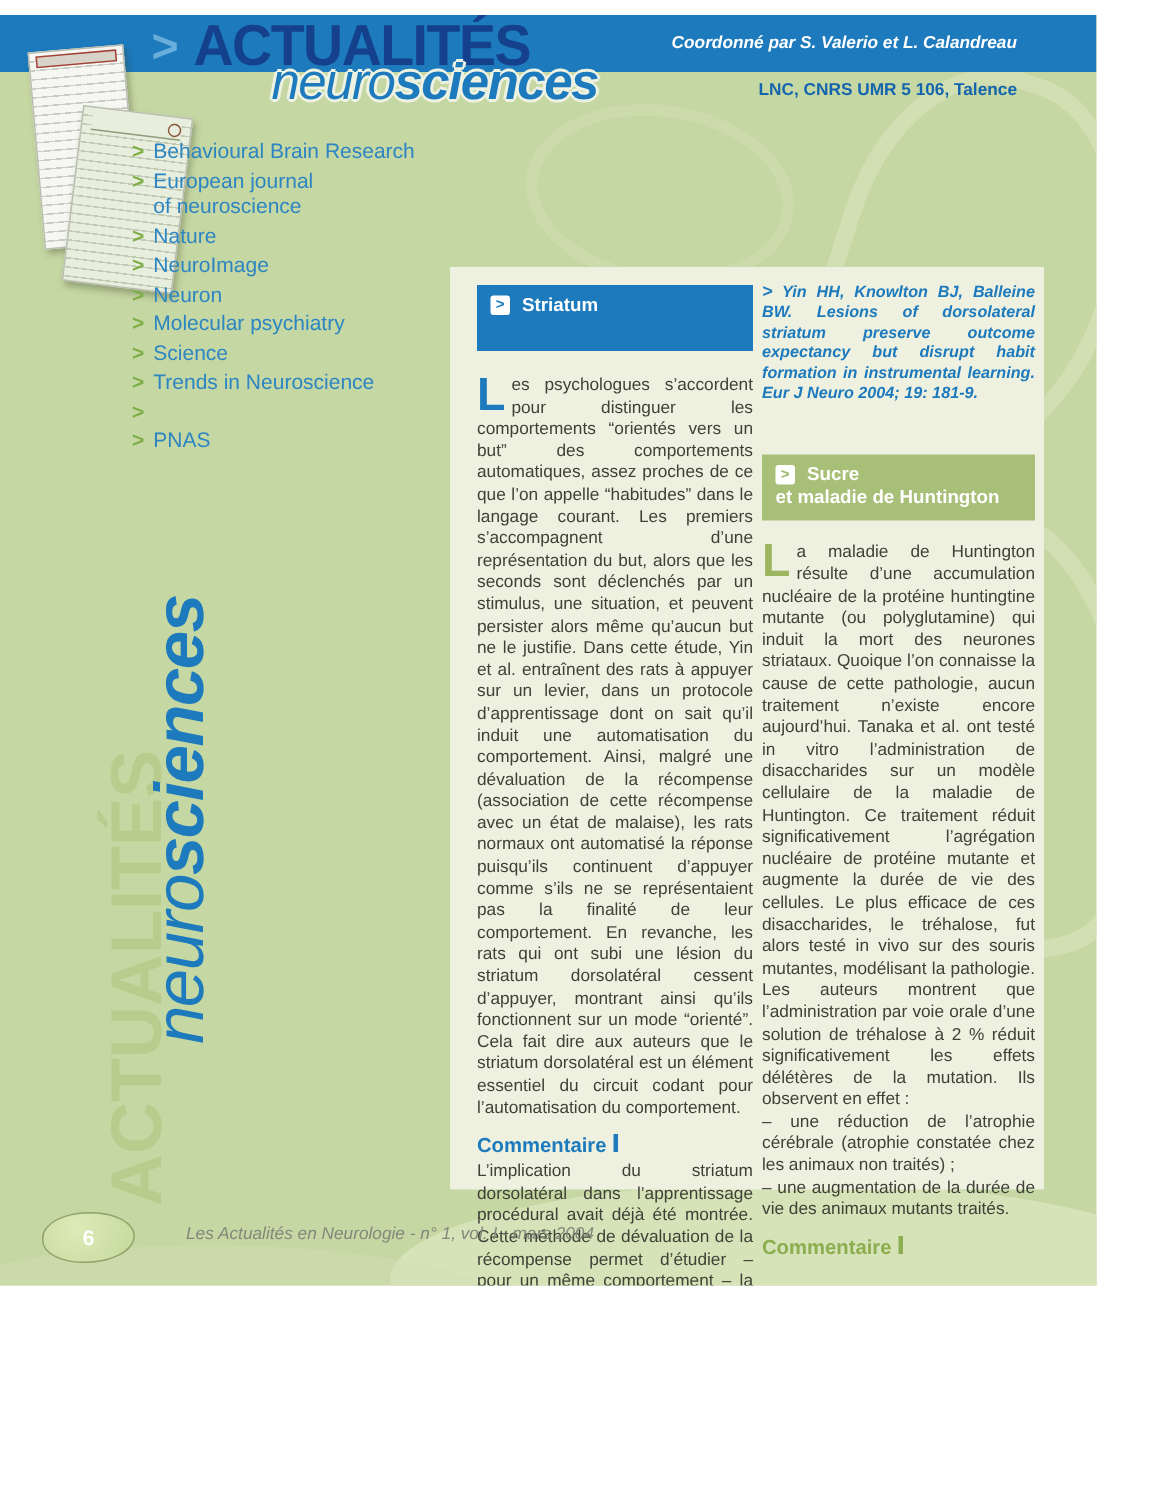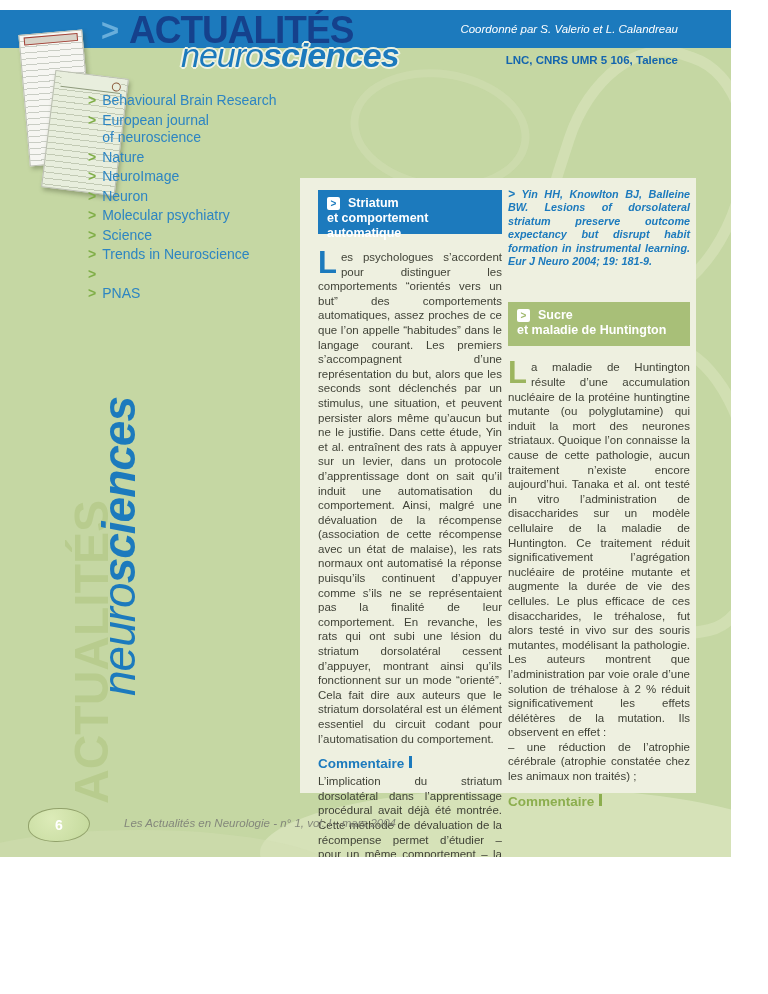--- a/index.html
+++ b/index.html
@@ -14,21 +14,21 @@
   .deco-wave { left:260px; top:778px; width:540px; height:130px; background:rgba(216,228,188,.85); border-radius:50%; }
   .deco-wave2 { left:-60px; top:820px; width:400px; height:90px; background:rgba(209,222,178,.5); border-radius:50%; }
 
   
   .band { position:absolute; left:0; top:0; width:100%; height:38px; background:#1c7abd; }
   .hdr-chev { position:absolute; left:101px; top:3px; font-size:31px; font-weight:bold; color:#69aedb; }
   .hdr-title { position:absolute; left:129px; top:0px; font-size:37px; font-weight:bold; letter-spacing:-1px; color:#15418c; transform:scaleY(1.04); }
   .hdr-sub { position:absolute; left:181px; top:26px; font-size:34px; font-style:italic; color:#1c7abd; letter-spacing:-1px;
              text-shadow:-2px 0 0 #eef2e2,2px 0 0 #eef2e2,0 -2px 0 #eef2e2,0 2px 0 #eef2e2,-1px -1px 0 #eef2e2,1px 1px 0 #eef2e2,1px -1px 0 #eef2e2,-1px 1px 0 #eef2e2; }
   .hdr-sub .bold { font-weight:bold; }
-  .hdr-coord { position:absolute; right:53px; top:13px; font-size:11.5px; font-style:italic; font-weight:normal; color:#ffffff;padding-left:48px; }
+  .hdr-coord { position:absolute; right:53px; top:13px; font-size:11.5px; font-style:italic; font-weight:bold; color:#ffffff;padding-left:48px; }
   .hdr-affil { position:absolute; right:53px; top:44px; font-size:11.5px; font-weight:bold; color:#1465ae; }
 
   
   .papers { position:absolute; left:10px; top:16px; width:110px; height:160px; }
   .paper { position:absolute; border:1px solid #b9bdb0; box-shadow:2px 3px 4px rgba(60,70,40,.35); }
   .paper1 { left:14px; top:6px; width:64px; height:132px; background:#f6f6f2; transform:rotate(-5deg);
             background-image:repeating-linear-gradient(#f6f6f2 0 5px, #c9cdc4 5px 6px); }
   .paper1-head { position:absolute; left:4px; top:2px; right:4px; height:8px; background:#d8d3c8; border:1px solid #a33f35; }
   .paper2 { left:38px; top:48px; width:74px; height:118px; background:#e8eedd; transform:rotate(7deg);
             background-image:repeating-linear-gradient(#e8eedd 0 5px, #c2cab4 5px 6px); }
@@ -166,40 +166,40 @@
   <div class="vert2"><span>neuro</span><span class="bold">sciences</span></div>
 
   <div class="panel">
 
     <div class="col col1">
       <div class="artbox artbox-blue">
         <div class="row1">
           <span class="icon-sq">&gt;</span>
           <span>Striatum</span>
         </div>
-        <div>et comportement automatique</div>
       </div>
       <p class="body-txt mt-body1"><span class="dropcap dc-blue">L</span><span>es psychologues s’accordent pour distinguer les comportements “orientés vers un but” des comportements automatiques, assez proches de ce que l’on appelle “habitudes” dans le langage courant. Les premiers s’accompagnent d’une représentation du but, alors que les seconds sont déclenchés par un stimulus, une situation, et peuvent persister alors même qu’aucun but ne le justifie. Dans cette étude, Yin et al. entraînent des rats à appuyer sur un levier, dans un protocole d’apprentissage dont on sait qu’il induit une automatisation du comportement. Ainsi, malgré une dévaluation de la récompense (association de cette récompense avec un état de malaise), les rats normaux ont automatisé la réponse puisqu’ils continuent d’appuyer comme s’ils ne se représentaient pas la finalité de leur comportement. En revanche, les rats qui ont subi une lésion du striatum dorsolatéral cessent d’appuyer, montrant ainsi qu’ils fonctionnent sur un mode “orienté”. Cela fait dire aux auteurs que le striatum dorsolatéral est un élément essentiel du circuit codant pour l’automatisation du comportement.</span></p>
       <div class="comm-h comm-blue"><span>Commentaire</span><span class="cbar"></span></div>
       <p class="body-txt comm-txt">L’implication du striatum dorsolatéral dans l’apprentissage procédural avait déjà été montrée. Cette méthode de dévaluation de la récompense permet d’étudier – pour un même comportement – la dynamique des réseaux impliqués dans deux stratégies sous-tendant ce comportement. Plus simplement, il s’agit de comprendre la neurobiologie de la formation des habitudes.</p>
 
     </div>
 
     <div class="col col2">
       <p class="ref"><span class="chev">&gt;</span> <span>Yin HH, Knowlton BJ, Balleine BW. Lesions of dorsolateral striatum preserve outcome expectancy but disrupt habit formation in instrumental learning. Eur J Neuro 2004; 19: 181-9.</span></p>
       <div class="artbox artbox-green box-gap2">
         <div class="row1">
           <span class="icon-sq">&gt;</span>
           <span>Sucre</span>
         </div>
         <div>et maladie de Huntington</div>
       </div>
       <p class="body-txt body2-gap"><span class="dropcap dc-green">L</span><span>a maladie de Huntington résulte d’une accumulation nucléaire de la protéine huntingtine mutante (ou polyglutamine) qui induit la mort des neurones striataux. Quoique l’on connaisse la cause de cette pathologie, aucun traitement n’existe encore aujourd’hui. Tanaka et al. ont testé in vitro l’administration de disaccharides sur un modèle cellulaire de la maladie de Huntington. Ce traitement réduit significativement l’agrégation nucléaire de protéine mutante et augmente la durée de vie des cellules. Le plus efficace de ces disaccharides, le tréhalose, fut alors testé in vivo sur des souris mutantes, modélisant la pathologie. Les auteurs montrent que l’administration par voie orale d’une solution de tréhalose à 2 % réduit significativement les effets délétères de la mutation. Ils observent en effet :</span></p>
       <div class="dash-list">
         <p class="body-txt">– une réduction de l’atrophie cérébrale (atrophie constatée chez les animaux non traités) ;</p>
+        <p class="body-txt">– une augmentation de la durée de vie des animaux mutants traités.</p>
       </div>
       <div class="comm-h comm-green"><span>Commentaire</span><span class="cbar"></span></div>
 
     </div>
   </div>
 
   <div class="pagenum">
       <span>6</span>
     </div>
   <div class="footer-line">Les Actualités en Neurologie - n° 1, vol. I - mars 2004</div>

